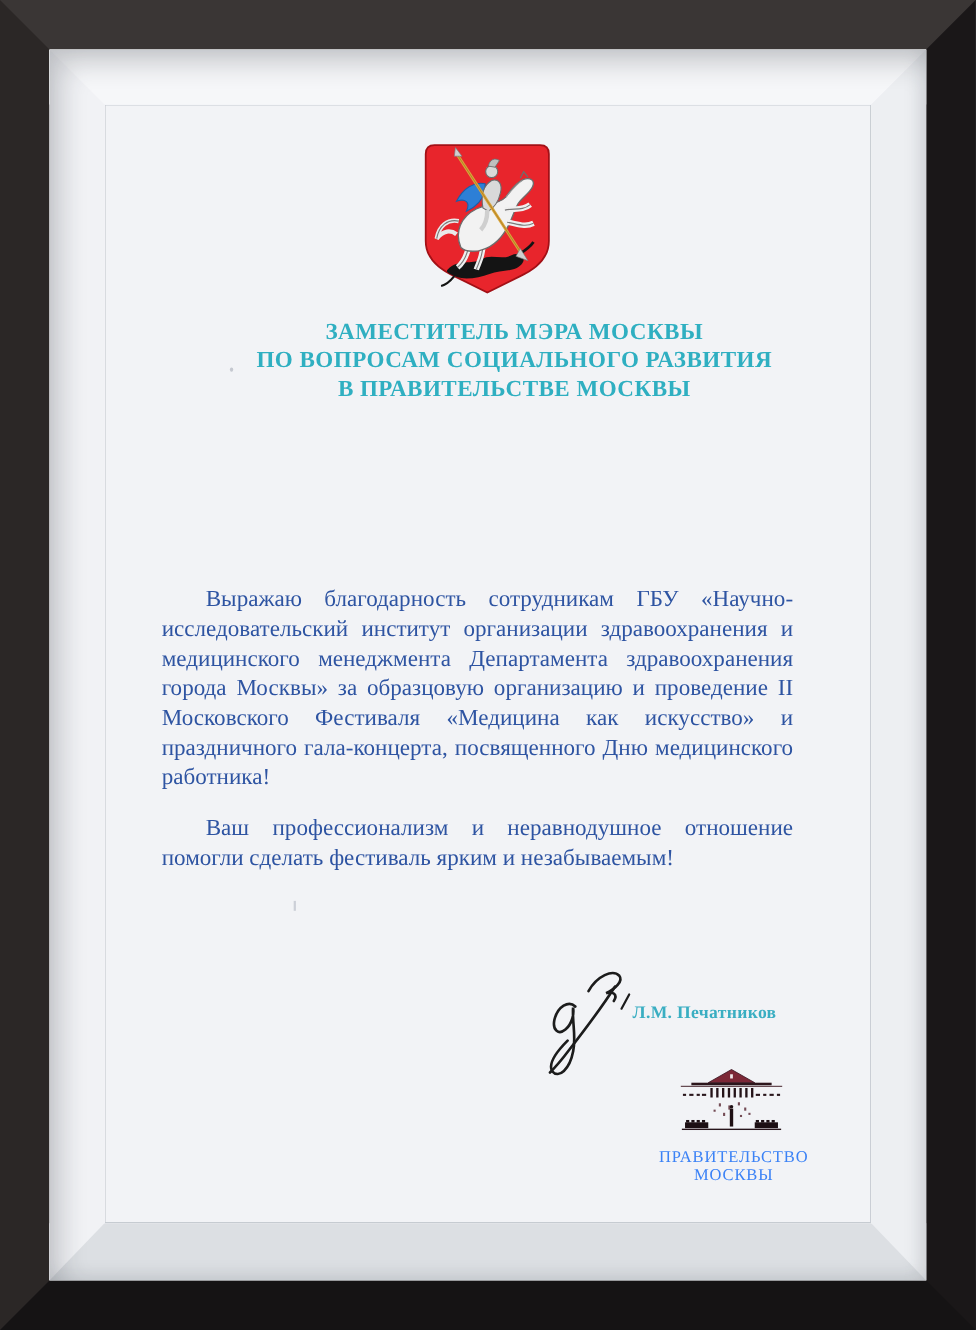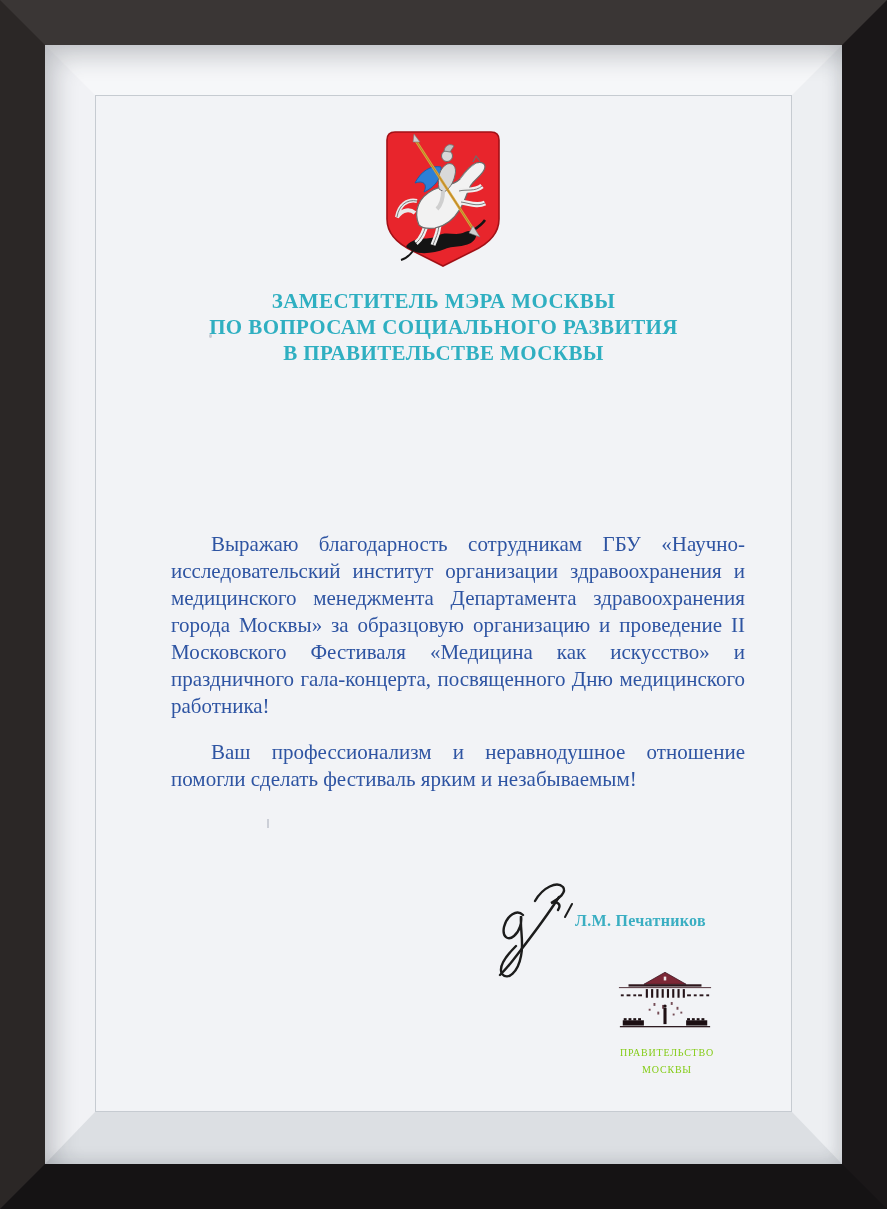--- a/index.html
+++ b/index.html
@@ -19,44 +19,44 @@
     border-style:solid;border-width:50px 50px 52px 50px;
     border-color:#f6f7f9 #edeff2 #dcdfe3 #f1f2f5;
     background:#f2f3f6;
     box-shadow:inset 0 0 0 1px #c6cbd1;
   }
   .mat-shadow{
     position:absolute;inset:45px;pointer-events:none;
     box-shadow:inset 10px 12px 24px rgba(30,35,45,.22), inset -6px -4px 16px rgba(30,35,45,.10);
   }
   
-  .paper{position:absolute;left:95px;top:95px;width:697px;height:1017px;}
+  .paper{position:absolute;left:95px;top:95px;width:697px;height:1017px;padding-left:48px;}
   .arms{position:absolute;left:288px;top:34px;width:120px;height:140px;}
   .header{
     position:absolute;top:193px;left:0;width:100%;text-align:center;
     color:#2fafc1;font-weight:bold;font-size:21px;line-height:26px;letter-spacing:.4px;
   }
   .title{
     position:absolute;top:356px;left:0;width:100%;text-align:center;
     color:#1c4a96;font-weight:bold;font-size:22px;letter-spacing:.2px;
   }
   .body-text{
-    position:absolute;top:436px;left:76px;width:574px;
+    position:absolute;top:436px;left:52px;width:574px;
     color:#2e54a2;font-size:21px;line-height:27px;text-align:justify;
   }
   .body-text p{margin:0 0 19px 0;text-indent:40px;}
   .sig{position:absolute;left:392px;top:780px;width:96px;height:110px;}
   .sign-name{
     position:absolute;left:480px;top:817px;
     color:#3aaec2;font-weight:bold;font-size:16px;letter-spacing:.3px;white-space:nowrap;
   }
   .gov{position:absolute;left:522px;top:876px;width:96px;height:64px;}
   .gov-text{
     position:absolute;left:482px;top:949px;width:180px;text-align:center;
-    color:#84cc16;font-size:10px;line-height:17px;letter-spacing:.8px;
+    color:#3b82f6;font-size:15px;line-height:17px;letter-spacing:.8px;
   }
   .speck1{position:absolute;left:114px;top:239px;width:3px;height:4px;background:#b6bac3;border-radius:50%;opacity:.75;}
   .speck2{position:absolute;left:172px;top:724px;width:2px;height:9px;background:#c2c6cf;opacity:.8;}
 </style>
 </head>
 <body>
 
 <div class="scene">
 
   <div class="frame-face"></div>

